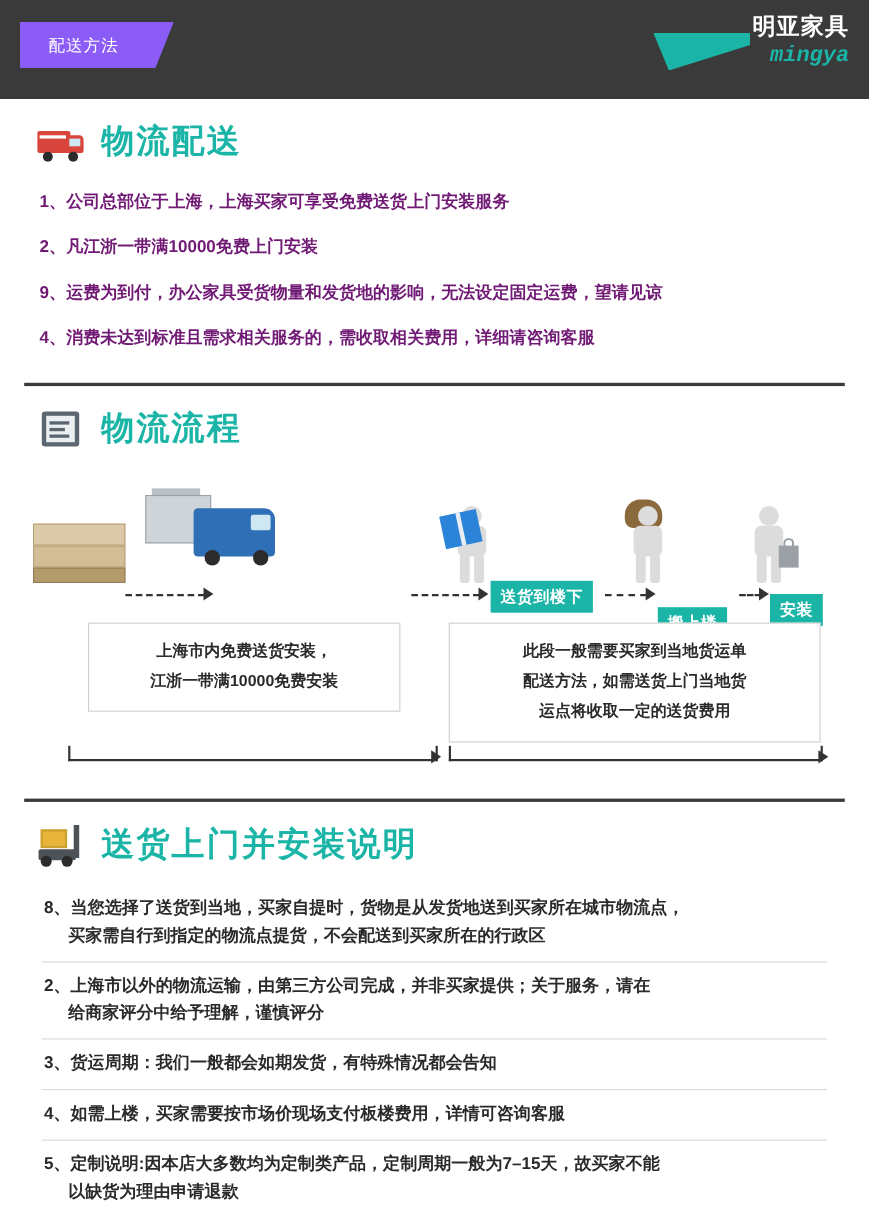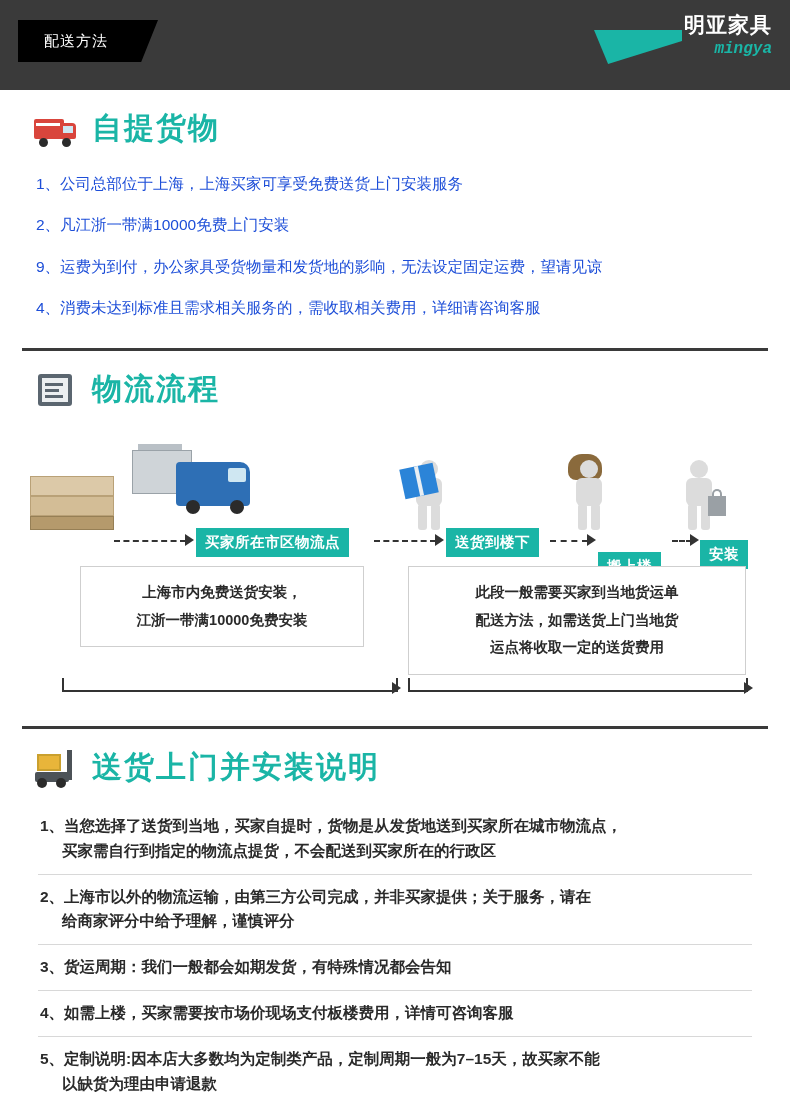--- a/index.html
+++ b/index.html
@@ -19,21 +19,21 @@
   .header {
     position: relative;
     width: 790px;
     height: 90px;
     background: #3a3a3a;
   }
   .header-tab {
     position: absolute;
     left: 18px; top: 20px;
     width: 140px; height: 42px;
-    background: #000000;
+    background: #8b5cf6;
     color: #ffffff;
     font-size: 15px;
     letter-spacing: 1px;
     display: flex;
     align-items: center;
     padding-left: 26px;
     clip-path: polygon(0 0, 100% 0, 88% 100%, 0 100%);
   }
   .brand {
     position: absolute;
@@ -43,21 +43,21 @@
     font-family: Liberation Mono, monospace;
   }
   .brand-cn {
     color: #ffffff;
     font-size: 21px;
     font-weight: bold;
     letter-spacing: 1px;
   }
   .brand-en {
     color: #1ab5a6;
-    font-size: 16px;
+    font-size: 20px;
     font-weight: bold;
     font-style: italic;
     letter-spacing: 0px;
     margin-top: 4px;
   }
   .brand-swoosh {
     position: absolute;
     right: 108px; top: 30px;
     width: 88px; height: 34px;
     background: #1ab5a6;
@@ -99,22 +99,22 @@
   .icon-lift .box { position:absolute; left:3px; top:6px; width:24px; height:17px; background:#e8b53a; border:2px solid #caa02e;}
   .icon-lift .base{ position:absolute; left:1px; top:24px; width:34px; height:10px; background:#4c5257; border-radius:2px;}
   .icon-lift .w1,.icon-lift .w2 { position:absolute; bottom:0px; width:10px; height:10px; background:#2b2b2b; border-radius:50%;}
   .icon-lift .w1 { left:3px;} .icon-lift .w2 { left:22px;}
   .icon-lift .mast{ position:absolute; left:33px; top:2px; width:5px; height:30px; background:#4c5257;}
 
   
   .list1 { padding: 4px 14px 14px 14px; }
   .list1 .item {
     font-size: 15.5px;
-    font-weight: normal;
-    color: #1d4ed8;
+    font-weight: bold;
+    color: #701a75;
     line-height: 1.5;
     padding: 9px 0;
   }
 
   .divider { height: 3px; background: #3a3a3a; margin: 6px 22px 0 22px; }
 
   
   .flow-wrap { position: relative; padding: 0 22px; height: 300px; }
   .flow-inner { position: relative; height: 300px; }
 
@@ -214,21 +214,21 @@
 <div class="section">
   <div class="sec-title">
     <div class="sec-icon icon-truck">
       <span class="body"></span>
         <span class="stripe"></span>
         <span class="cab"></span>
       <span class="win"></span>
         <span class="w1"></span>
         <span class="w2"></span>
     </div>
-    <h2>自提货物</h2>
+    <h2>物流配送</h2>
   </div>
   <div class="list1">
     <div class="item">1、公司总部位于上海，上海买家可享受免费送货上门安装服务</div>
     <div class="item">2、凡江浙一带满10000免费上门安装</div>
     <div class="item">9、运费为到付，办公家具受货物量和发货地的影响，无法设定固定运费，望请见谅</div>
     <div class="item">4、消费未达到标准且需求相关服务的，需收取相关费用，详细请咨询客服</div>
   </div>
 </div>
 
 <div class="divider"></div>
@@ -285,21 +285,20 @@
     <div class="person" style="left:650px; top:40px;">
       <span class="head"></span>
         <span class="torso"></span>
         <span class="leg1"></span>
         <span class="leg2"></span>
       <span class="bag">
           <span class="handle"></span>
         </span>
     </div>
 
-    <div class="chip" style="left:174px; top:108px;">买家所在市区物流点</div>
     <div class="chip" style="left:424px; top:108px;">送货到楼下</div>
     <div class="chip" style="left:576px; top:108px;margin-top:24px;">搬上楼</div>
     <div class="chip" style="left:678px; top:108px;margin-top:12px;">安装</div>
 
     <div class="arrow-line" style="left:92px; top:120px; width:72px;"></div>
     <div class="arrow-head" style="left:163px; top:114px;"></div>
 
     <div class="arrow-line" style="left:352px; top:120px; width:62px;"></div>
     <div class="arrow-head" style="left:413px; top:114px;"></div>
 
@@ -336,21 +335,21 @@
         <span class="mast"></span>
         <span class="base"></span>
       <span class="w1"></span>
         <span class="w2"></span>
     </div>
     <h2>送货上门并安装说明</h2>
   </div>
 
   <div class="list2">
     <div class="item">
-      <span>1、当您选择了送货到当地，买家自提时，货物是从发货地送到买家所在城市物流点，</span>
+      <span>8、当您选择了送货到当地，买家自提时，货物是从发货地送到买家所在城市物流点，</span>
       <span class="indent">买家需自行到指定的物流点提货，不会配送到买家所在的行政区</span>
     </div>
     <div class="item">
       <span>2、上海市以外的物流运输，由第三方公司完成，并非买家提供；关于服务，请在</span>
       <span class="indent">给商家评分中给予理解，谨慎评分</span>
     </div>
     <div class="item">
       <span>3、货运周期：我们一般都会如期发货，有特殊情况都会告知</span>
     </div>
     <div class="item">

